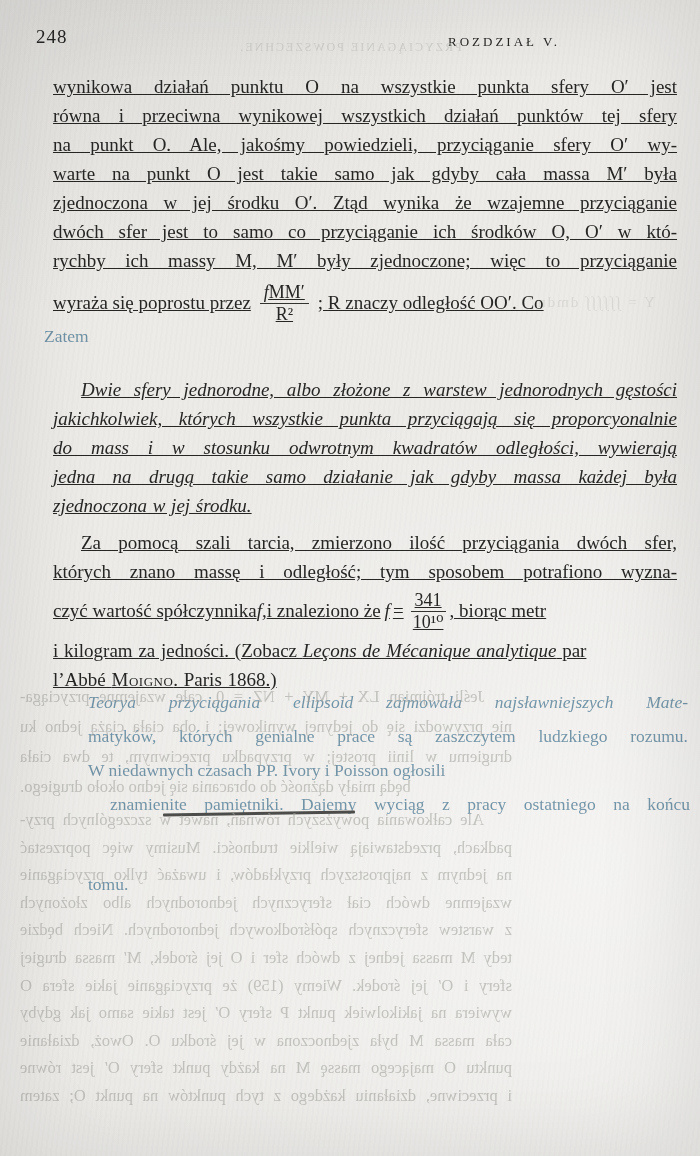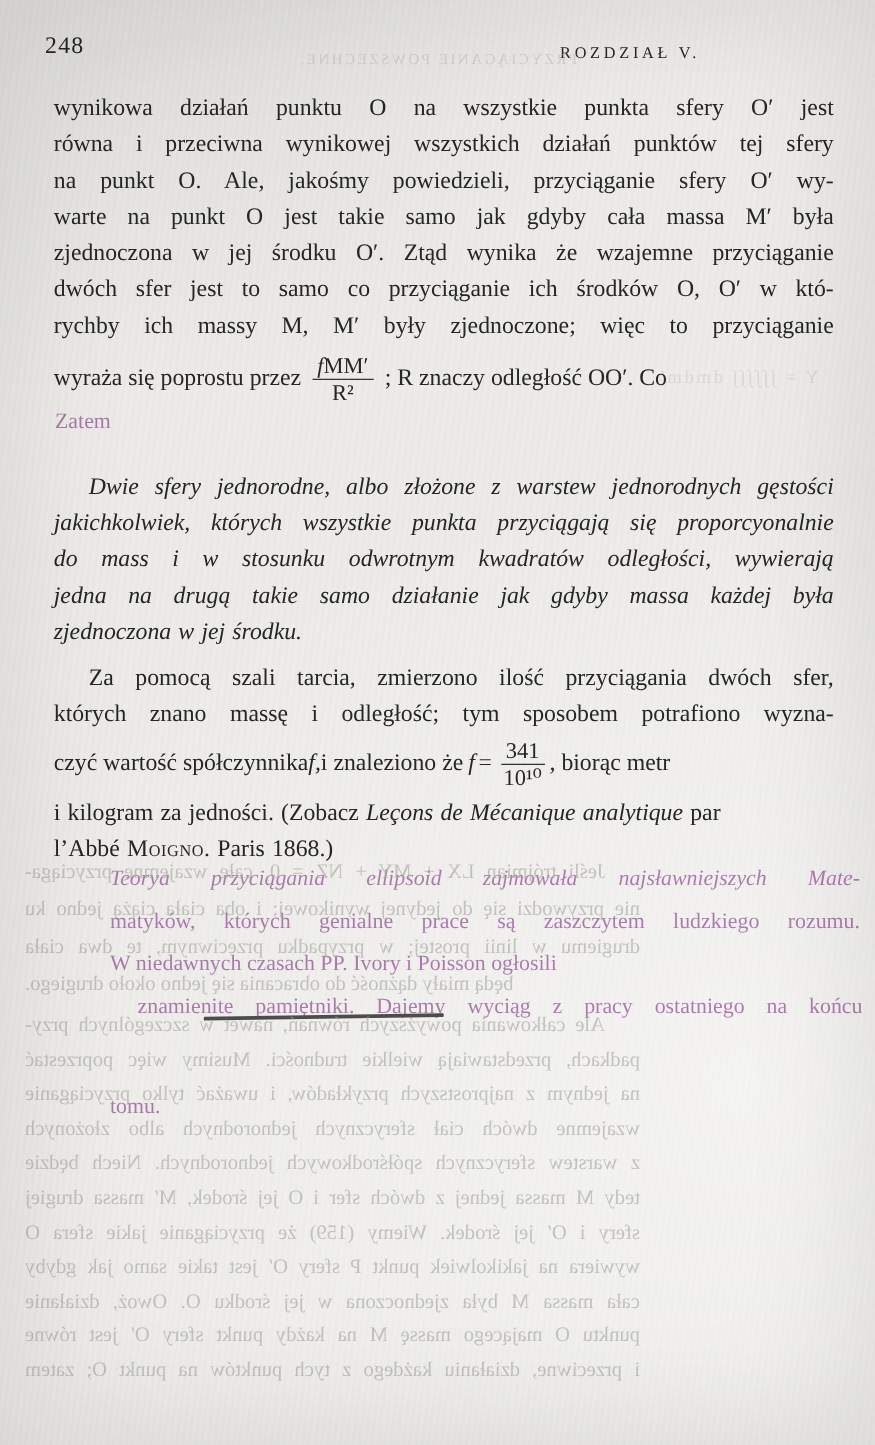--- a/index.html
+++ b/index.html
@@ -10,42 +10,42 @@
       radial-gradient(ellipse 900px 700px at 85% 75%, rgba(255,255,255,0.45), transparent 70%),
       repeating-linear-gradient(97deg, rgba(0,0,0,0.012) 0 2px, rgba(255,255,255,0.01) 2px 5px),
       #ecebe8;
     font-family:"Liberation Serif","DejaVu Serif",serif;
     color:#262625;
   }
   body::after{content:"";position:absolute;inset:0;box-shadow:inset 0 0 110px rgba(0,0,0,0.10);pointer-events:none;}
   .abs{position:absolute;}
   .pagenum{left:36px;top:26px;font-size:19px;letter-spacing:1px;}
   .chapter{left:0;top:34px;width:560px;text-align:right;font-size:13px;letter-spacing:3px;}
-  .col{left:43px;width:624px;}
+  .col{left:53px;width:624px;text-decoration:underline;}
   .line{height:29px;line-height:29px;font-size:19px;text-align:justify;text-align-last:justify;word-spacing:1px;}
   .short{text-align-last:left;}
   .indent{text-indent:28px;}
   .it{font-style:italic;}
   .sc{font-variant:small-caps;letter-spacing:0.5px;}
   .fline{display:flex;align-items:center;font-size:19px;}
   .frac{display:inline-block;text-align:center;font-size:18px;line-height:1.05;margin:0 9px;vertical-align:middle;}
   .frac .num{display:block;border-bottom:1.4px solid #33332f;padding:0 4px 1px;text-align:right;}
   .frac .den{display:block;padding-top:1px;}
   
   .ghost{transform:scaleX(-1);color:#a6a6a1;opacity:0.62;filter:blur(0.35px);left:20px;width:492px;}
   .gline{font-size:16.5px;text-align:justify;text-align-last:justify;}
   .ga .gline{height:30px;line-height:30px;}
   .gb .gline{height:27.6px;line-height:27.6px;}
   .gshortleft{text-align:right;text-align-last:right;}
   .ghost-header{transform:scaleX(-1);color:#c7c7c2;opacity:0.75;filter:blur(0.3px);
     left:220px;top:40px;width:260px;text-align:center;font-size:12px;letter-spacing:2px;}
   .ghost-formula{transform:scaleX(-1);color:#cdcdc7;opacity:0.6;filter:blur(0.5px);
     left:410px;top:294px;width:245px;font-size:15px;letter-spacing:2px;}
   
-  .g2{color:#701a75;opacity:0.55;filter:blur(0.55px);font-size:17.5px;}
+  .g2{color:#0c4a6e;opacity:0.55;filter:blur(0.55px);font-size:17.5px;}
   .divider{left:163px;top:812px;width:192px;height:2.6px;background:#4c4c4a;transform:rotate(-0.9deg);border-radius:1px;}
 </style>
 </head>
 <body>
 
 <div class="abs pagenum">248</div>
 <div class="abs chapter">ROZDZIAŁ V.</div>
 <div class="abs ghost-header">PRZYCIĄGANIE POWSZECHNE.</div>
 
 <div class="abs ghost-formula">Y = ∫∫∫∫∫∫ dmdm′</div>

